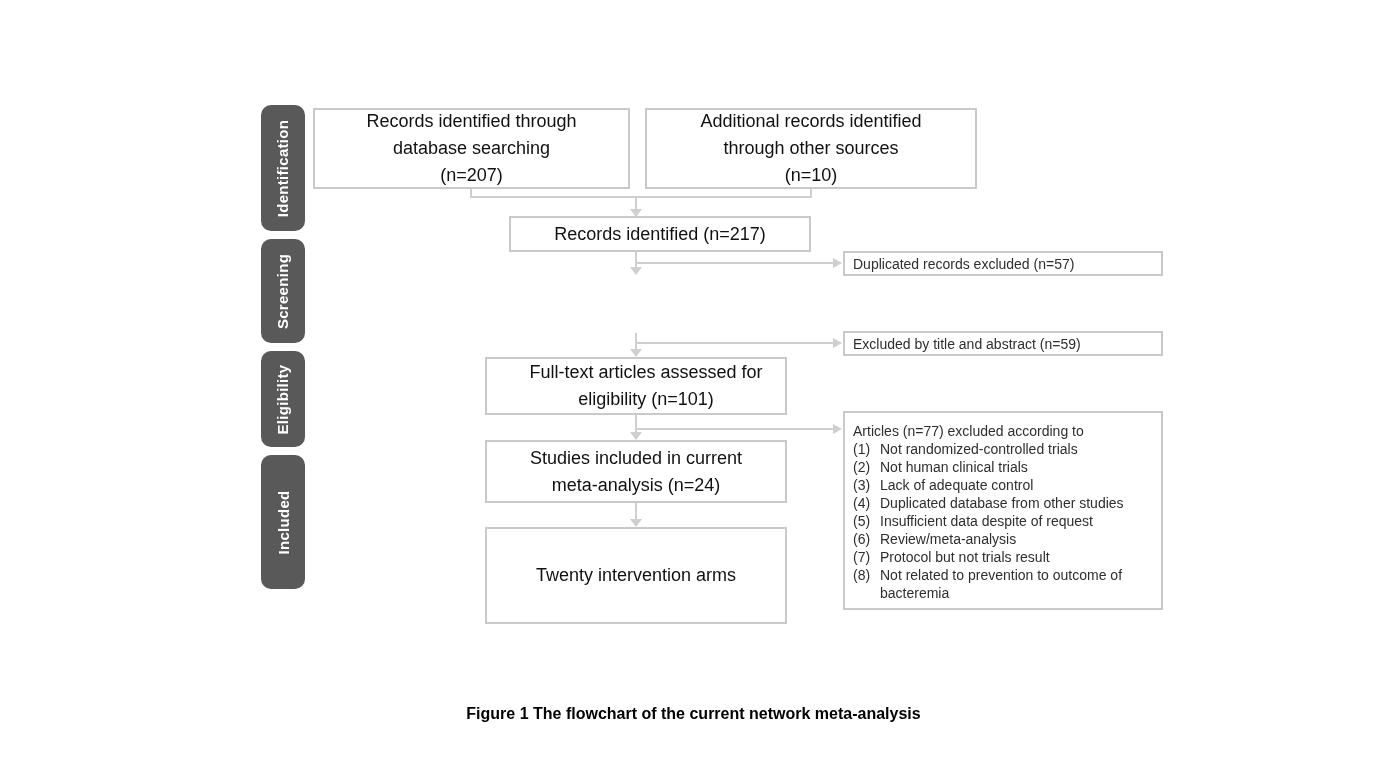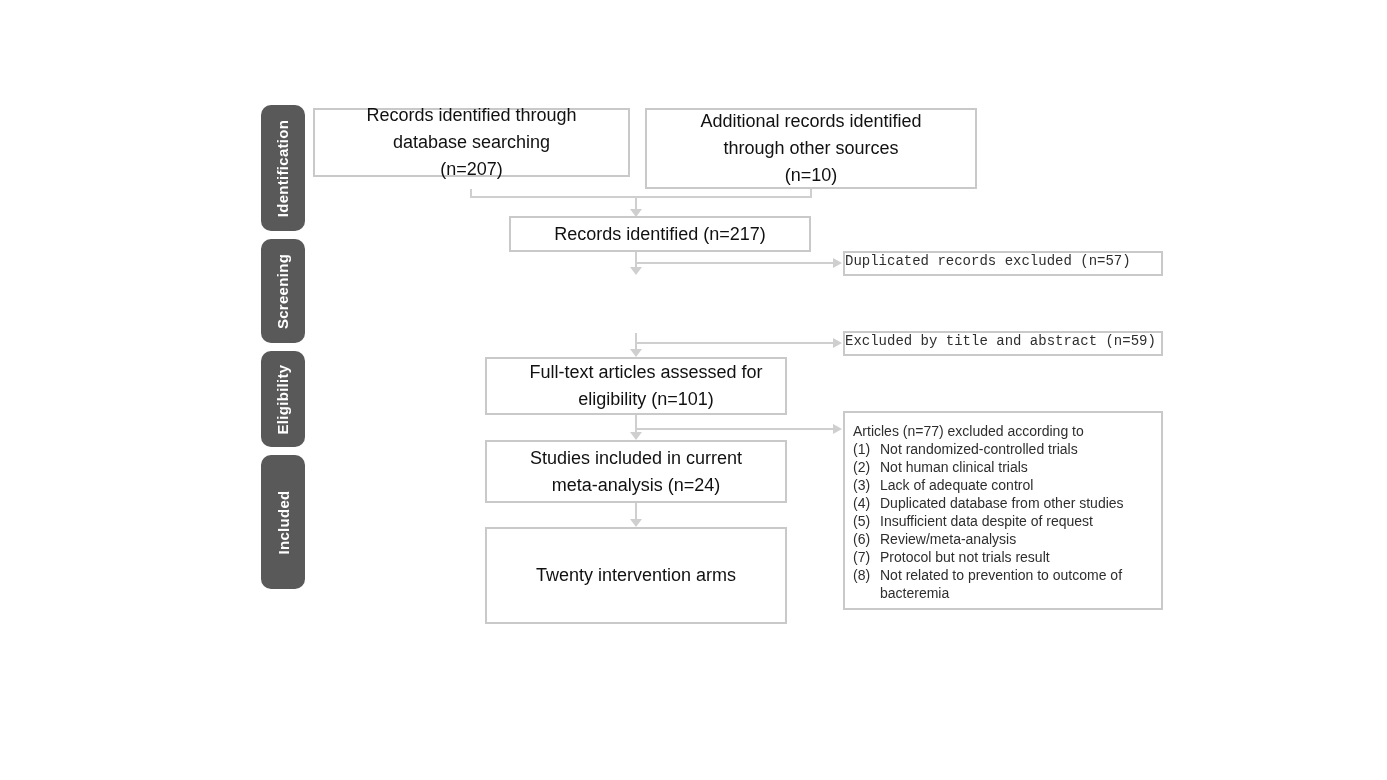--- a/index.html
+++ b/index.html
@@ -64,21 +64,22 @@
     position: absolute;
     box-sizing: border-box;
     background: #ffffff;
     border: 2px solid var(--box-border, #c9c9c9);
     z-index: 1;
     color: var(--side-text, #2e2e2e);
     font-size: 14px;
   }
   .xbox.single {
     display: flex;
-    font-family: Liberation Mono, monospace;
+    align-items: center;
+    padding-left: 8px;
   }
   .xbox.multi {
     padding: 9px 0 8px 8px;
     line-height: 18px;
   }
   .xrow {
     display: flex;
   }
   .xrow .xnum {
     flex: 0 0 27px;
@@ -134,21 +135,21 @@
   <div class="stage" style="top:239px; height:104px;">
     <span class="vtext">Screening</span>
   </div>
   <div class="stage" style="top:351px; height:96px;">
     <span class="vtext">Eligibility</span>
   </div>
   <div class="stage" style="top:455px; height:134px;">
     <span class="vtext">Included</span>
   </div>
 
-  <div class="fbox" style="left:313px; top:108px; width:317px; height:69px;">
+  <div class="fbox" style="left:313px; top:108px; width:317px; height:81px;">
     <span class="fbox-text">Records identified through
 database searching
 (n=207)</span>
   </div>
   <div class="fbox" style="left:645px; top:108px; width:332px; height:81px;">
     <span class="fbox-text">Additional records identified
 through other sources
 (n=10)</span>
   </div>
   <div class="fbox" style="left:485px; top:216px; width:302px; height:36px;margin-left:24px;">
@@ -201,14 +202,15 @@
     <div class="xrow">
       <span class="xnum">(7)</span>
       <span class="xtext">Protocol but not trials result</span>
     </div>
     <div class="xrow">
       <span class="xnum">(8)</span>
       <span class="xtext">Not related to prevention to outcome of bacteremia</span>
     </div>
   </div>
 
+  <div class="caption">Figure 1 The flowchart of the current network meta-analysis</div>
 
 </div>
 
 </body></html>

